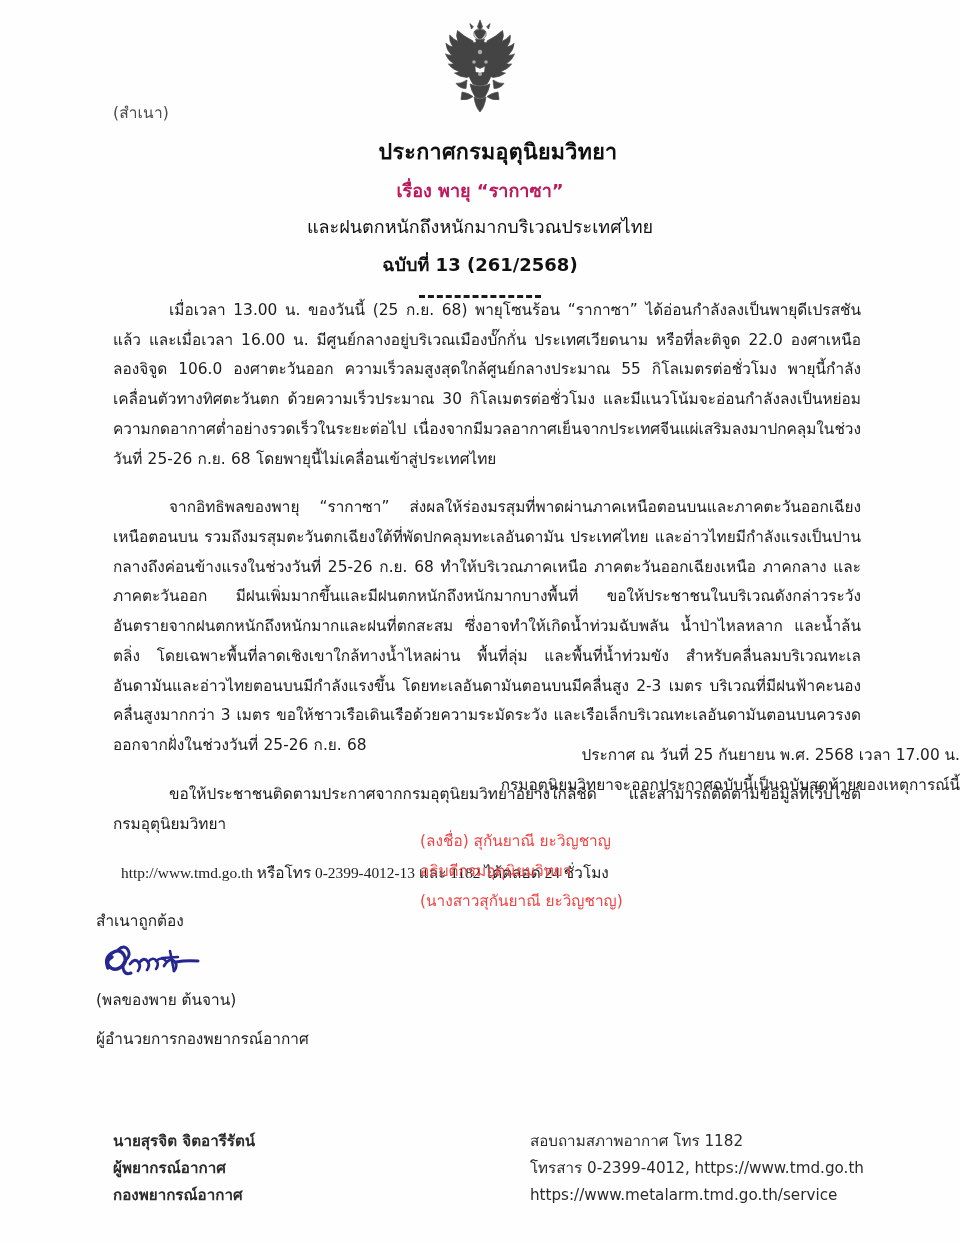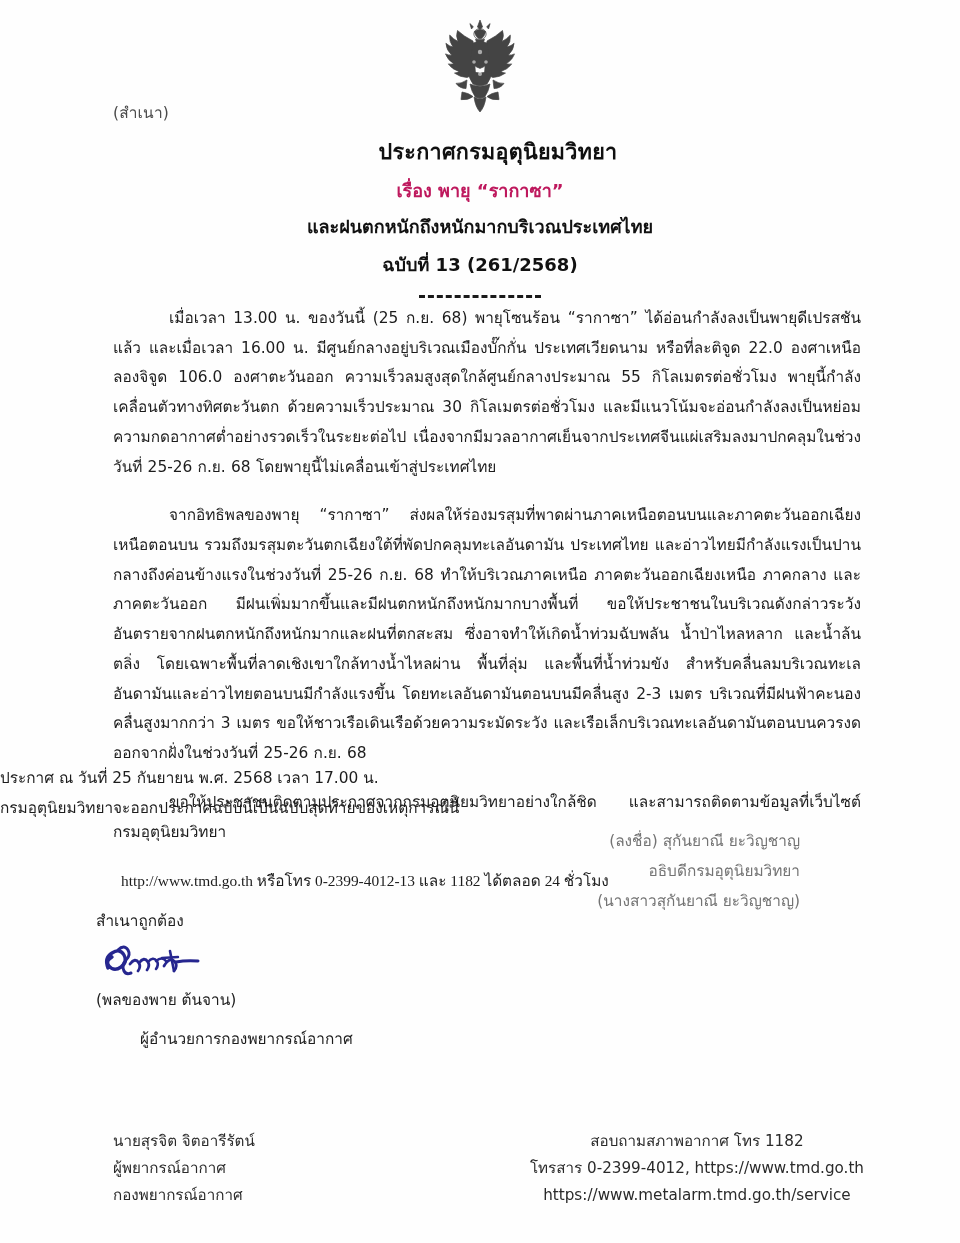--- a/index.html
+++ b/index.html
@@ -67,21 +67,21 @@
   }
   .title-sub1 {
     font-size: 18px;
     font-weight: 700;
     color: #be185d;
     margin-top: 9px;
     line-height: 1.5;
   }
   .title-sub2 {
     font-size: 18px;
-    font-weight: 700;
+    font-weight: 400;
     color: #111;
     margin-top: 9px;
     line-height: 1.5;
   }
   .title-issue {
     font-size: 18px;
     font-weight: 700;
     color: #111;
     margin-top: 11px;
     line-height: 1.5;
@@ -90,21 +90,21 @@
     width: 122px;
     height: 0;
     margin: 17px auto 0;
     border-top: 3px dashed #1a1a1a;
   }
 
   
   .body-col {
     position: absolute;
     left: 113px;
-    top: 304px;
+    top: 296px;
     width: 748px;
   }
   p.para {
     margin: 0 0 19px 0;
     font-size: 15.4px;
     line-height: 1.93;
     text-align: justify;
     text-justify: inter-word;
     text-indent: 56px;
     color: #1c1c1c;
@@ -120,71 +120,71 @@
     color: #1c1c1c;
     font-family: Liberation Serif, serif;
   }
 
   
   .dateline {
     position: absolute;
     left: 0;
     right: 0;
     top: 740px;
-    text-align: left;
+    text-align: right;
     font-size: 15.4px;
     line-height: 1.95;
     color: #1c1c1c;
-    margin-top: 23px;
   }
 
   
   .signature-block {
     position: absolute;
     top: 826px;
     left: 420px;
     width: 380px;
-    text-align: right;
+    text-align: left;
     font-size: 15.4px;
     line-height: 1.95;
-    color: #737373;
+    color: #ef4444;
   }
 
   
   .certify-block {
     position: absolute;
     top: 906px;
     left: 96px;
     width: 380px;
     font-size: 15.4px;
     line-height: 1.95;
     color: #1c1c1c;
   }
   .ink-sign {
     display: block;
     width: 118px;
     height: 46px;
     margin: 2px 0 1px 2px;
   }
-  .certify-role { margin-top: 9px; margin-left: 44px; }
+  .certify-role { margin-top: 9px; }
 
   
   .footer-left {
     position: absolute;
     left: 113px;
     top: 1128px;
     font-size: 15.2px;
     line-height: 1.78;
     color: #2a2a2a;
+    font-weight: bold;
   }
   .footer-right {
     position: absolute;
     right: 96px;
     top: 1128px;
-    text-align: center;
+    text-align: left;
     font-size: 15.2px;
     line-height: 1.78;
     color: #2a2a2a;
   }
 </style>
 </head>
 <body>
 
 <div class="page">
 

